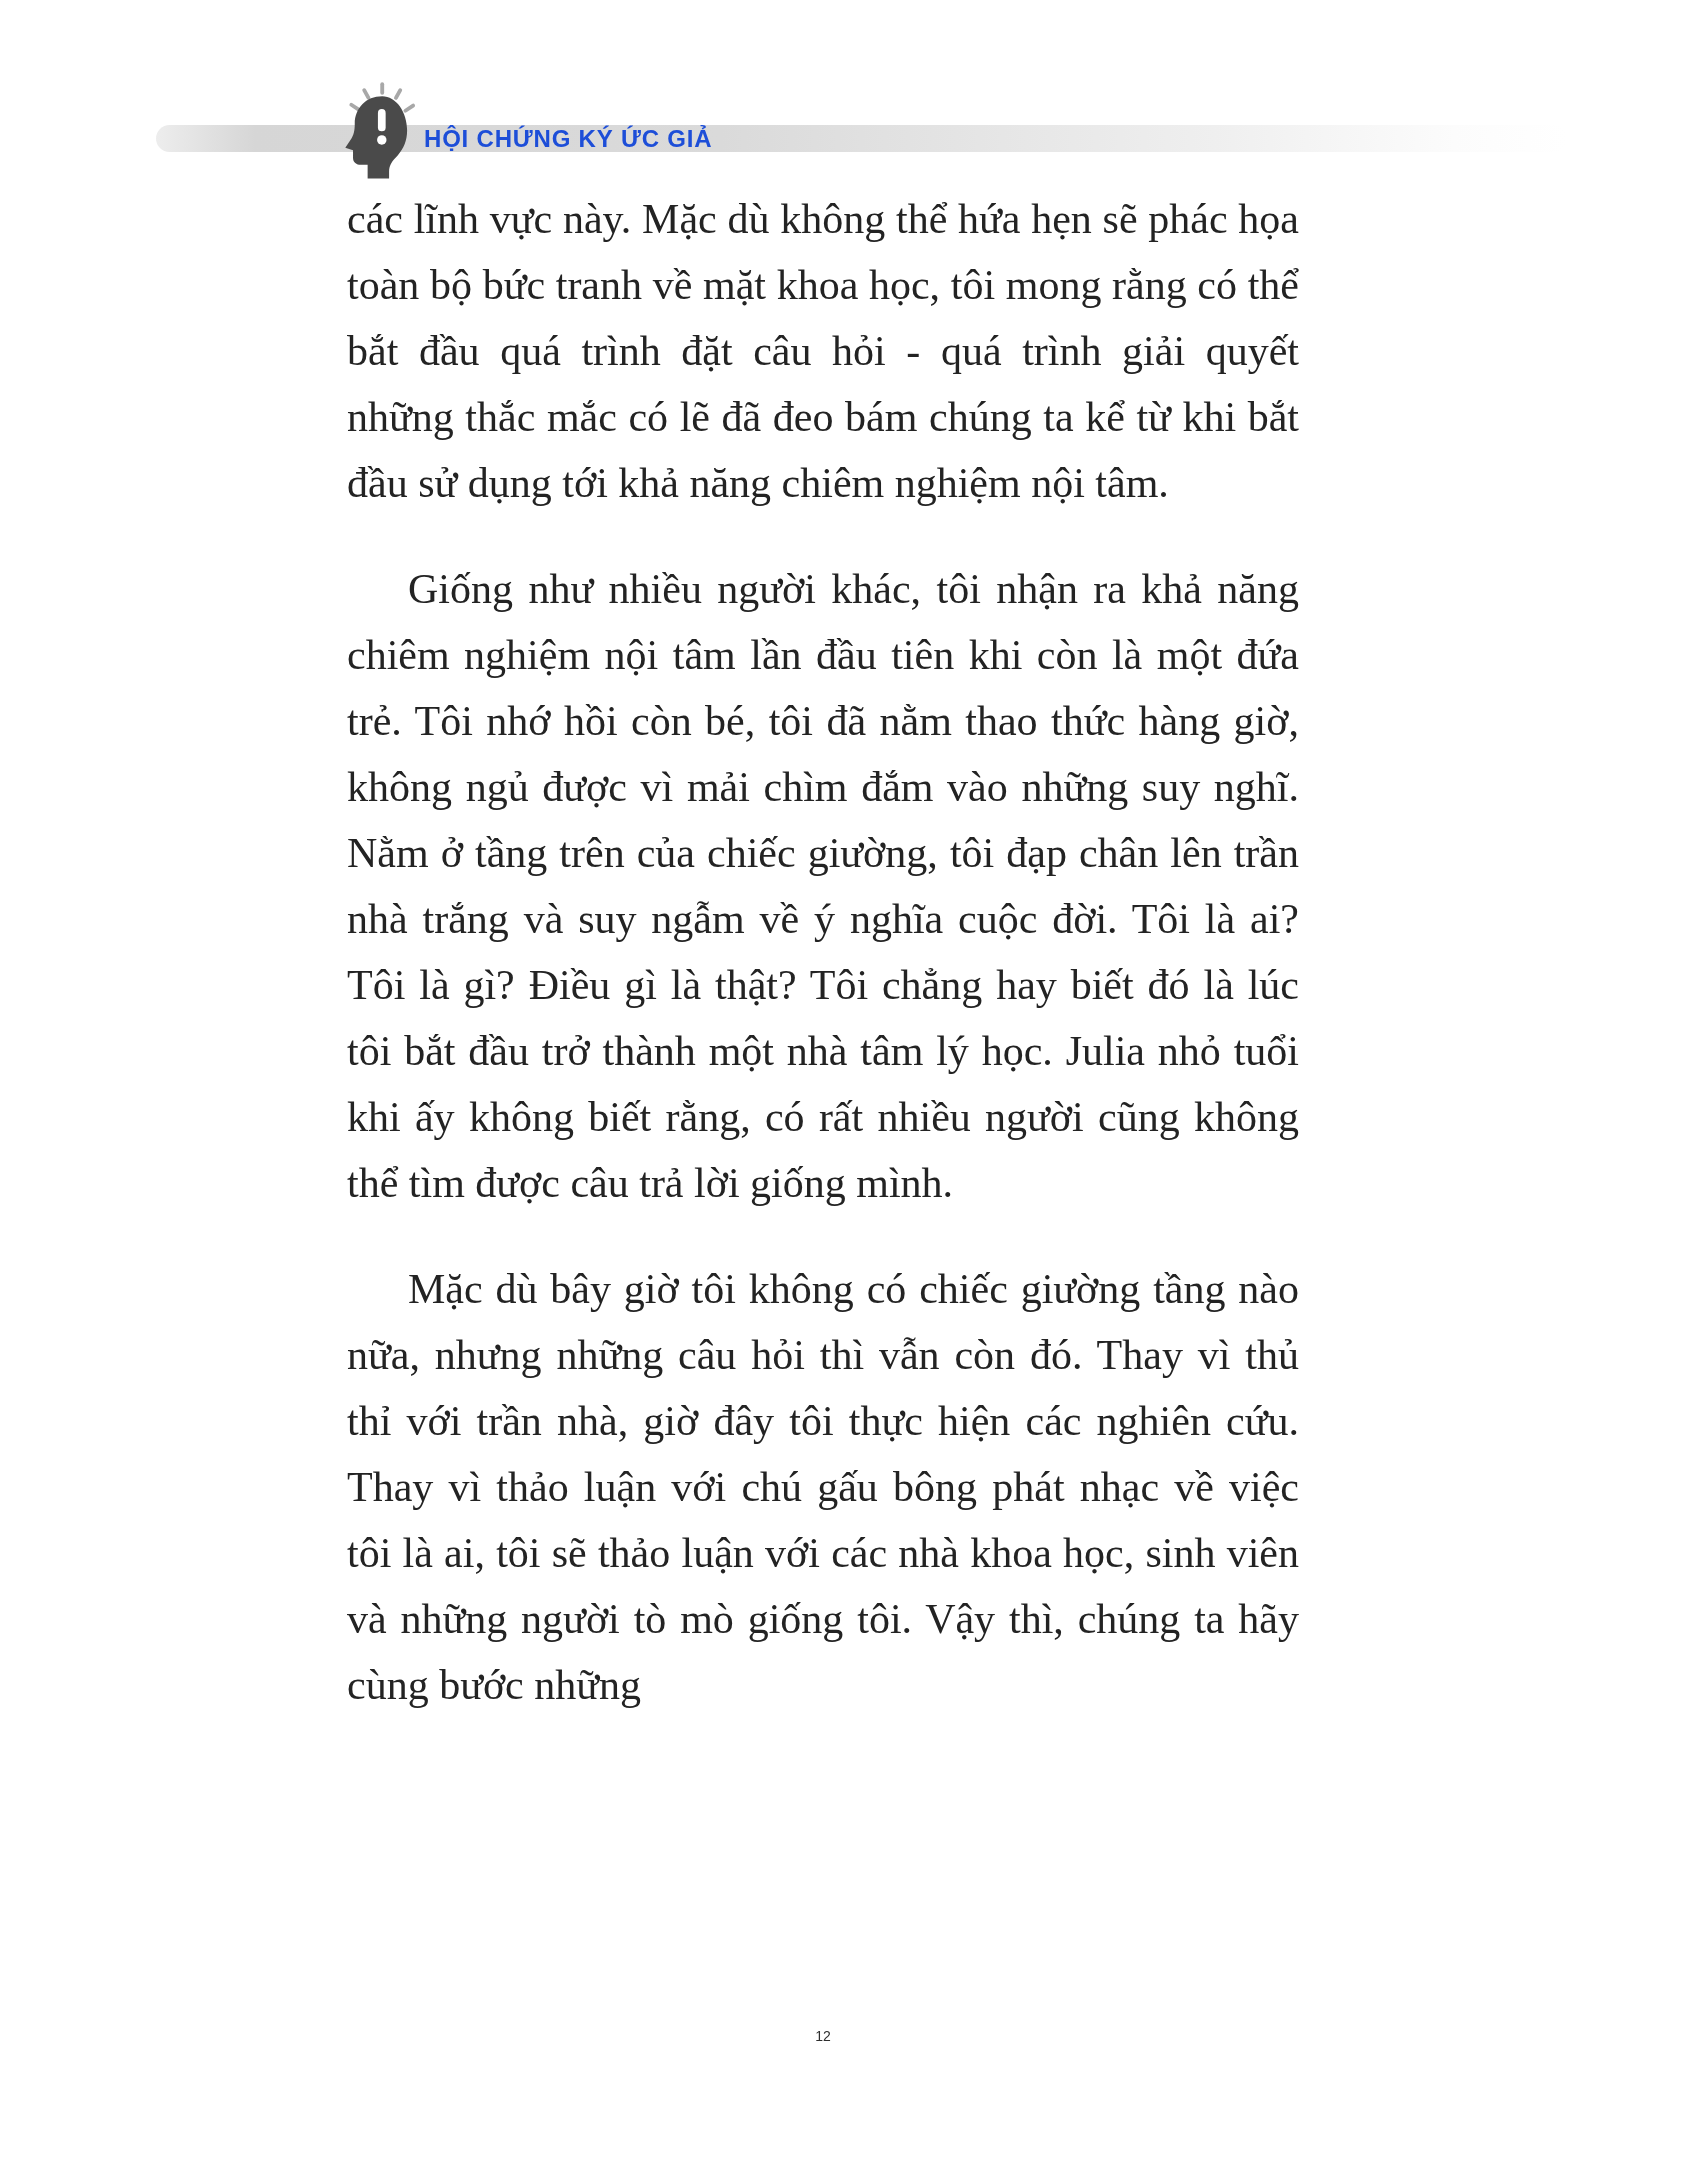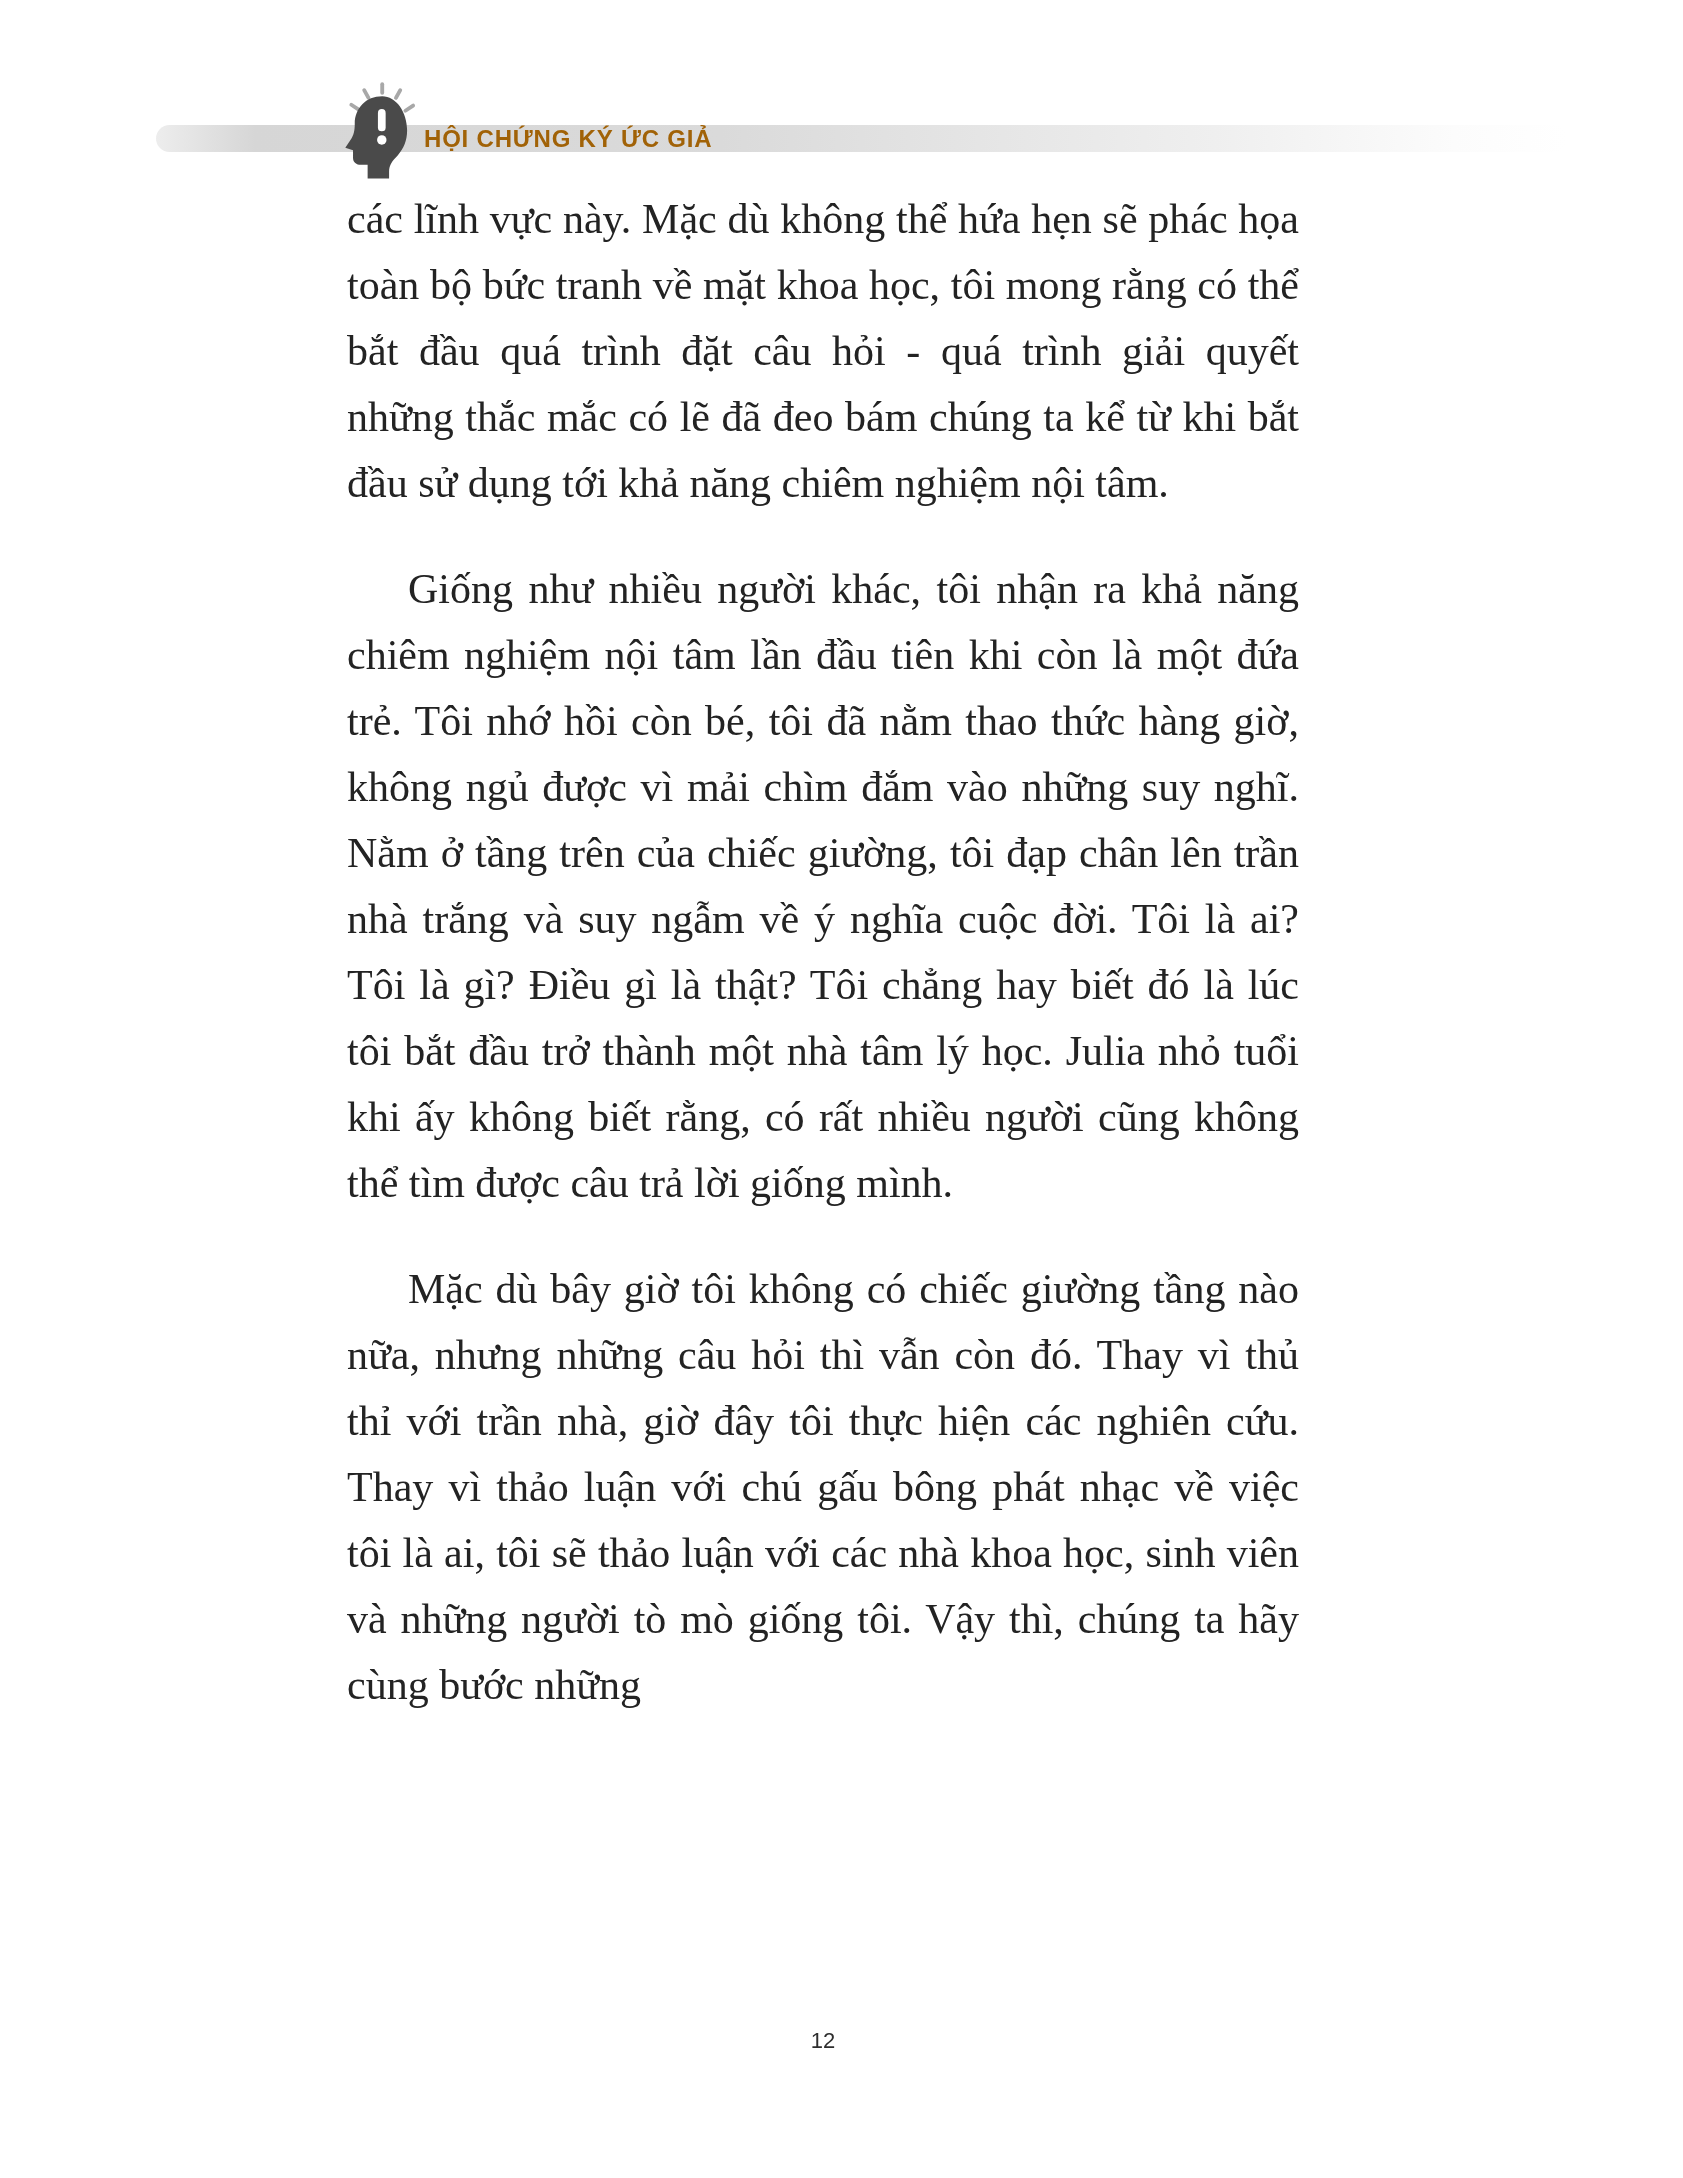--- a/index.html
+++ b/index.html
@@ -42,21 +42,21 @@
   .header-title {
     position: absolute;
     left: 424px;
     top: 125px;
     height: 27px;
     line-height: 27px;
     font-family: "Liberation Sans", "DejaVu Sans", sans-serif;
     font-weight: bold;
     font-size: 24px;
     letter-spacing: 0.8px;
-    color: #a16207;
+    color: #1d4ed8;
   }
 
   
   .text-block {
     position: absolute;
     left: 347px;
     top: 186px;
     width: 952px;
     color: #232323;
     font-size: 42px;
@@ -72,21 +72,21 @@
   }
 
   
   .page-number {
     position: absolute;
     left: 347px;
     top: 2028px;
     width: 952px;
     text-align: center;
     font-family: "Liberation Sans", "DejaVu Sans", sans-serif;
-    font-size: 22px;
+    font-size: 14px;
     color: #2e2e2e;
   }
 </style>
 </head>
 <body>
 
 <div class="page">
 
   <div class="header-bar"></div>
 

